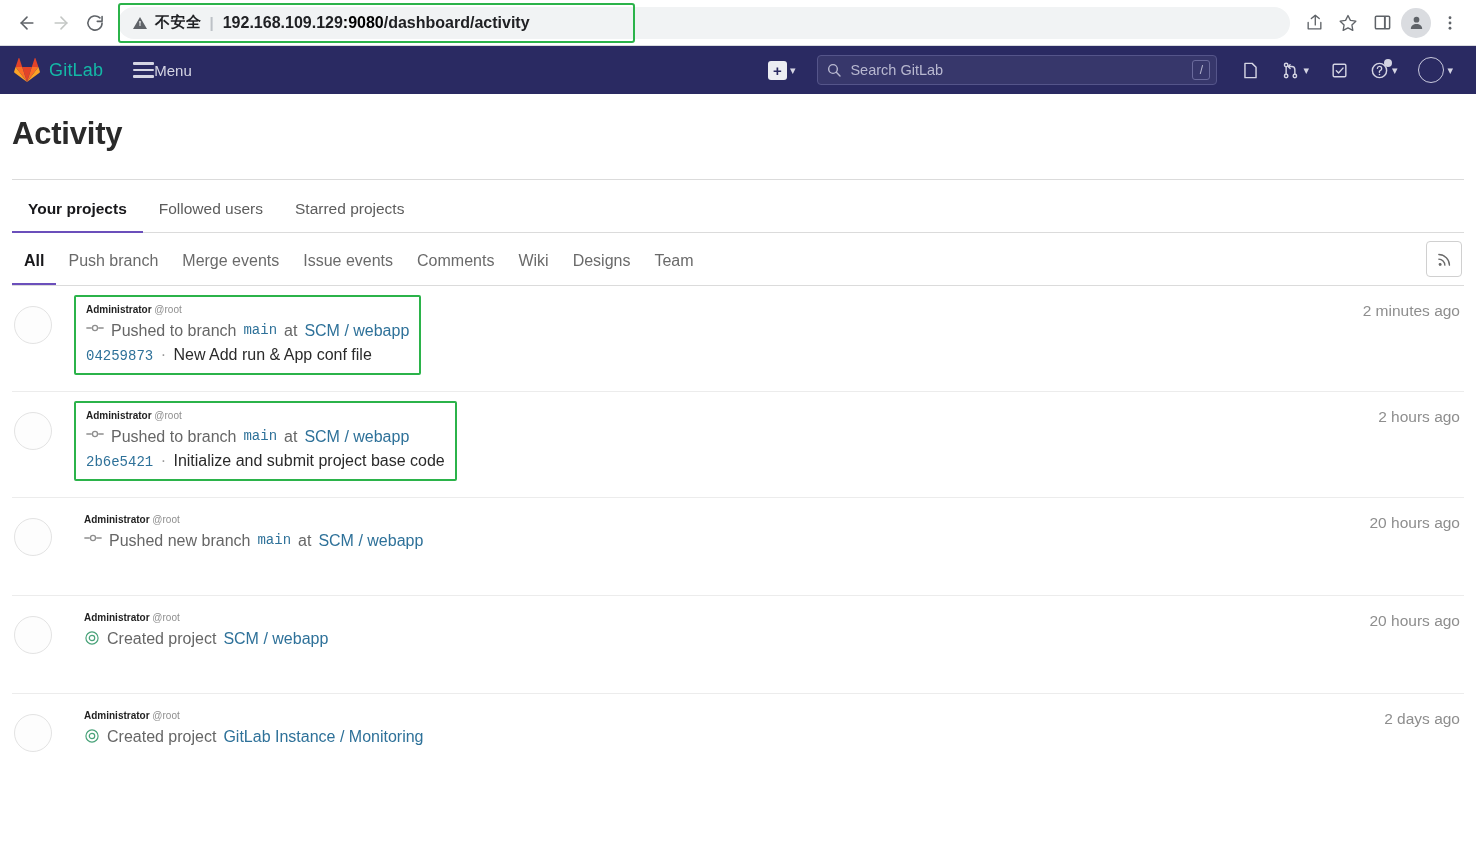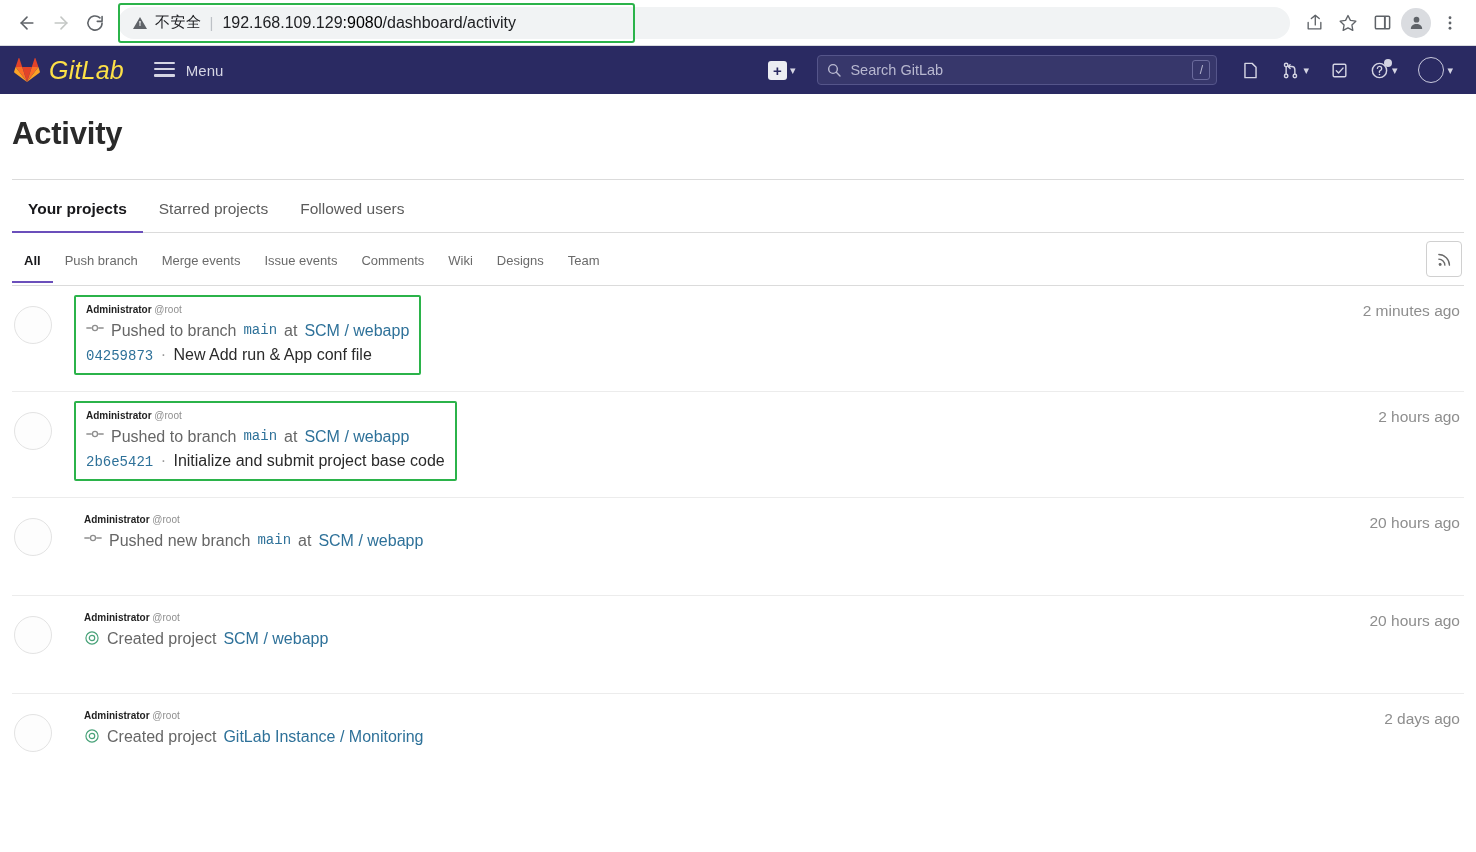--- a/index.html
+++ b/index.html
@@ -27,20 +27,21 @@
     flex: 0 0 auto;
   }
   .nav-btn.disabled { color: #c4c7c5; }
   .omnibox-wrap {
     flex: 1 1 auto;
     height: 32px;
     margin: 0 8px 0 6px;
     display: flex;
     align-items: flex-start;
     position: relative;
+    font-weight: bold;
   }
   .omnibox {
     height: 32px;
     background: #f1f3f4;
     border-radius: 16px;
     display: flex;
     align-items: center;
     padding: 0 14px;
     width: 100%;
     position: relative;
@@ -81,23 +82,23 @@
   .gl-nav {
     height: 48px;
     background: #2a2a62;
     display: flex;
     align-items: center;
     padding: 0 14px;
     color: #fff;
   }
   .gl-brand { display: flex; align-items: center; gap: 9px; }
   .gl-logo { width: 26px; height: 26px; display: block; }
-  .gl-word { font-size: 25px; letter-spacing: .2px; color:#fde047;font-style:italic; }
+  .gl-word { font-size: 18px; letter-spacing: .2px; color:#14b8a6; }
   .gl-menu {
-    display: flex; align-items: flex-start; gap: 11px;
+    display: flex; align-items: center; 
     margin-left: 30px; color: #d5d5e3; font-size: 15px;
   }
   .burger { display: flex; flex-direction: column; gap: 4px; }
   .burger i { display: block; width: 21px; height: 2.4px; background: #d5d5e3; border-radius: 1px;}
   .nav-spacer { flex: 1 1 auto; }
   .nav-right { display: flex; align-items: center; gap: 3px; }
   .plus-box {
     width: 19px; height: 19px; border-radius: 3px;
     background: #ecedf2;
     display: flex; align-items: center; justify-content: center;
@@ -164,21 +165,21 @@
   .tab-top.active { color: #18181b; font-weight: 700; border-bottom-color: #6b4fbb; }
 
   .tabs-sub-row {
     display: flex; align-items: center;
     border-bottom: 1px solid #dbdbdb;
     padding-top: 8px;
   }
   .tabs-sub { display: flex; align-items: flex-end; flex: 1 1 auto; }
   .tab-sub {
     padding: 9px 12px 13px 12px;
-    font-size: 13px; color: #6a6a6a;
+    font-size: 16px; color: #6a6a6a;
     border-bottom: 2px solid transparent;
     margin-bottom: -1px;
     white-space: nowrap;
   }
   .tab-sub.active { color: #18181b; font-weight: 700; border-bottom-color: #6b4fbb; }
   .rss-btn {
     width: 36px; height: 36px;
     border: 1px solid #d0d0d0; border-radius: 4px;
     display: flex; align-items: center; justify-content: center;
     color: #6a6a6a;
@@ -391,22 +392,22 @@
     </div>
   </div>
 </div>
 
 <div class="page">
   <h1 class="page-title">Activity</h1>
   <div class="title-rule"></div>
 
   <div class="tabs-top">
     <div class="tab-top active"><span>Your projects</span></div>
+    <div class="tab-top"><span>Followed users</span></div>
     <div class="tab-top"><span>Starred projects</span></div>
-    <div class="tab-top"><span>Followed users</span></div>
   </div>
 
   <div class="tabs-sub-row">
     <div class="tabs-sub">
       <div class="tab-sub active"><span>All</span></div>
       <div class="tab-sub"><span>Push branch</span></div>
       <div class="tab-sub"><span>Merge events</span></div>
       <div class="tab-sub"><span>Issue events</span></div>
       <div class="tab-sub"><span>Comments</span></div>
       <div class="tab-sub"><span>Wiki</span></div>

